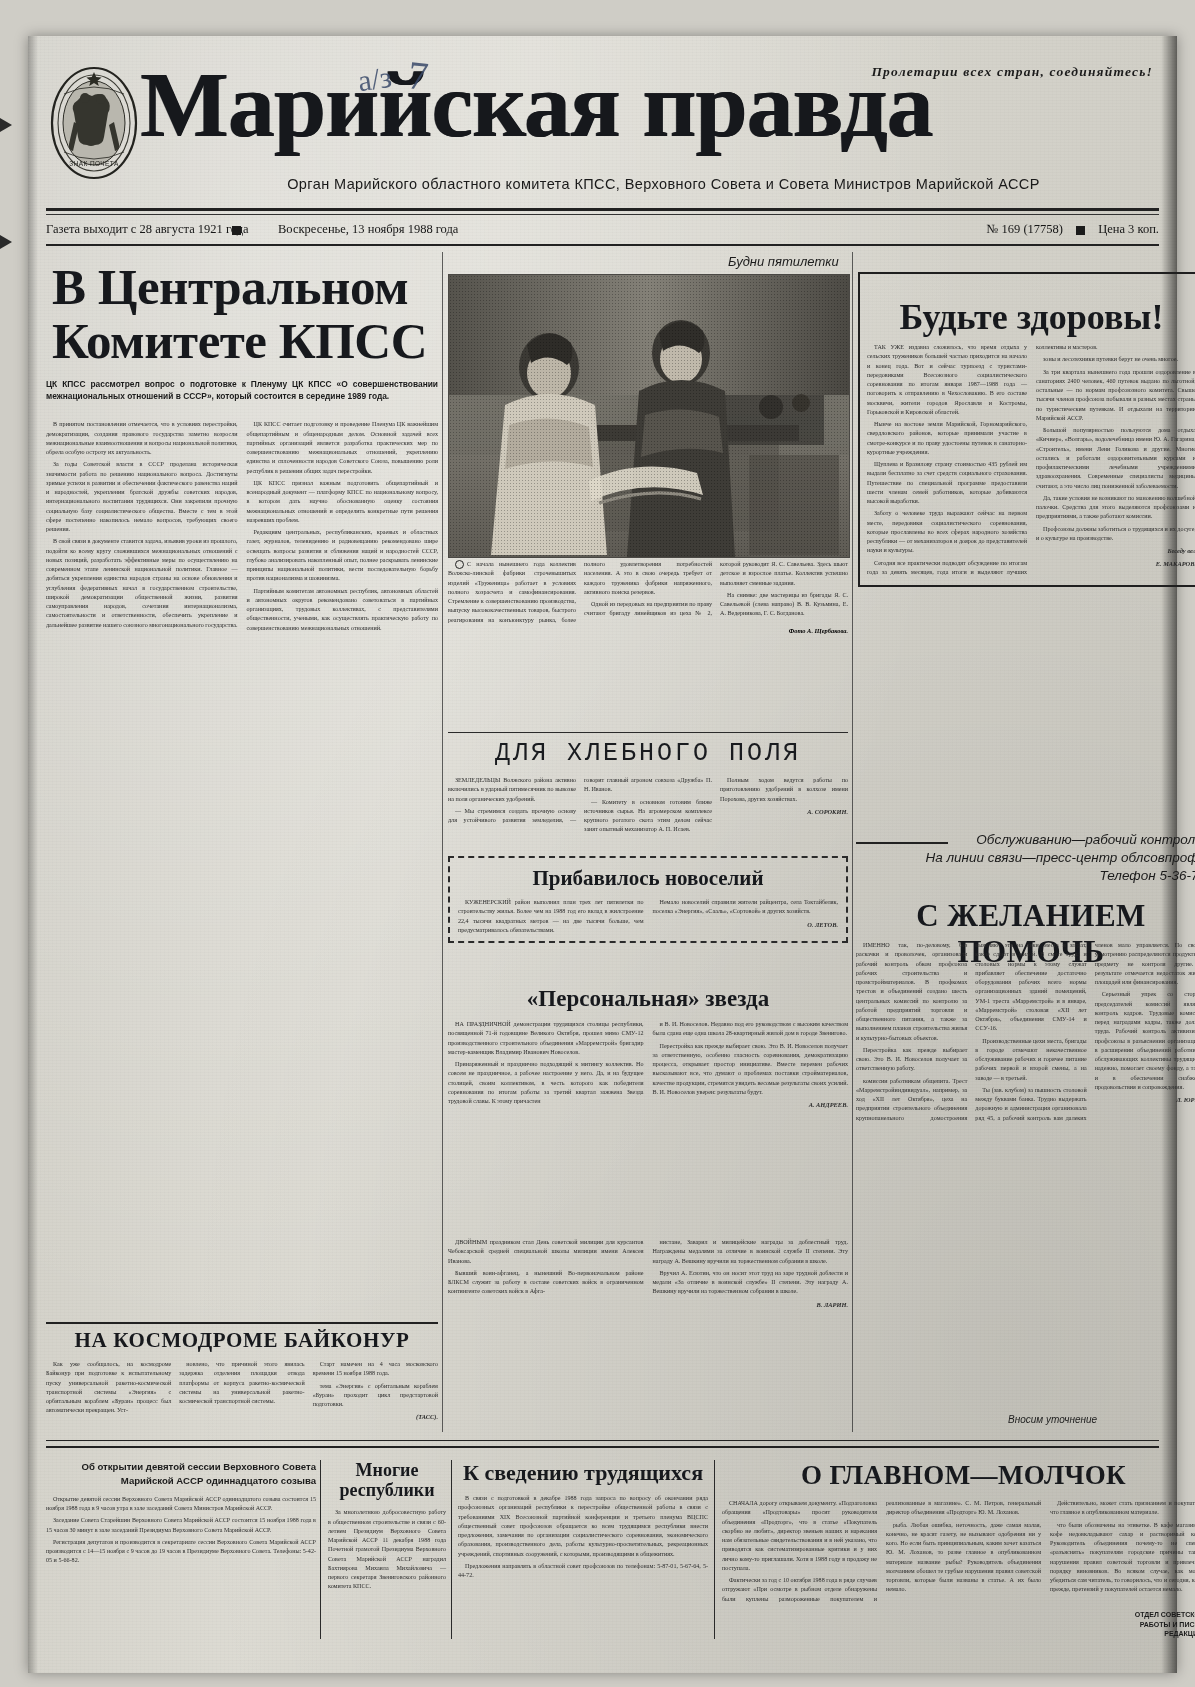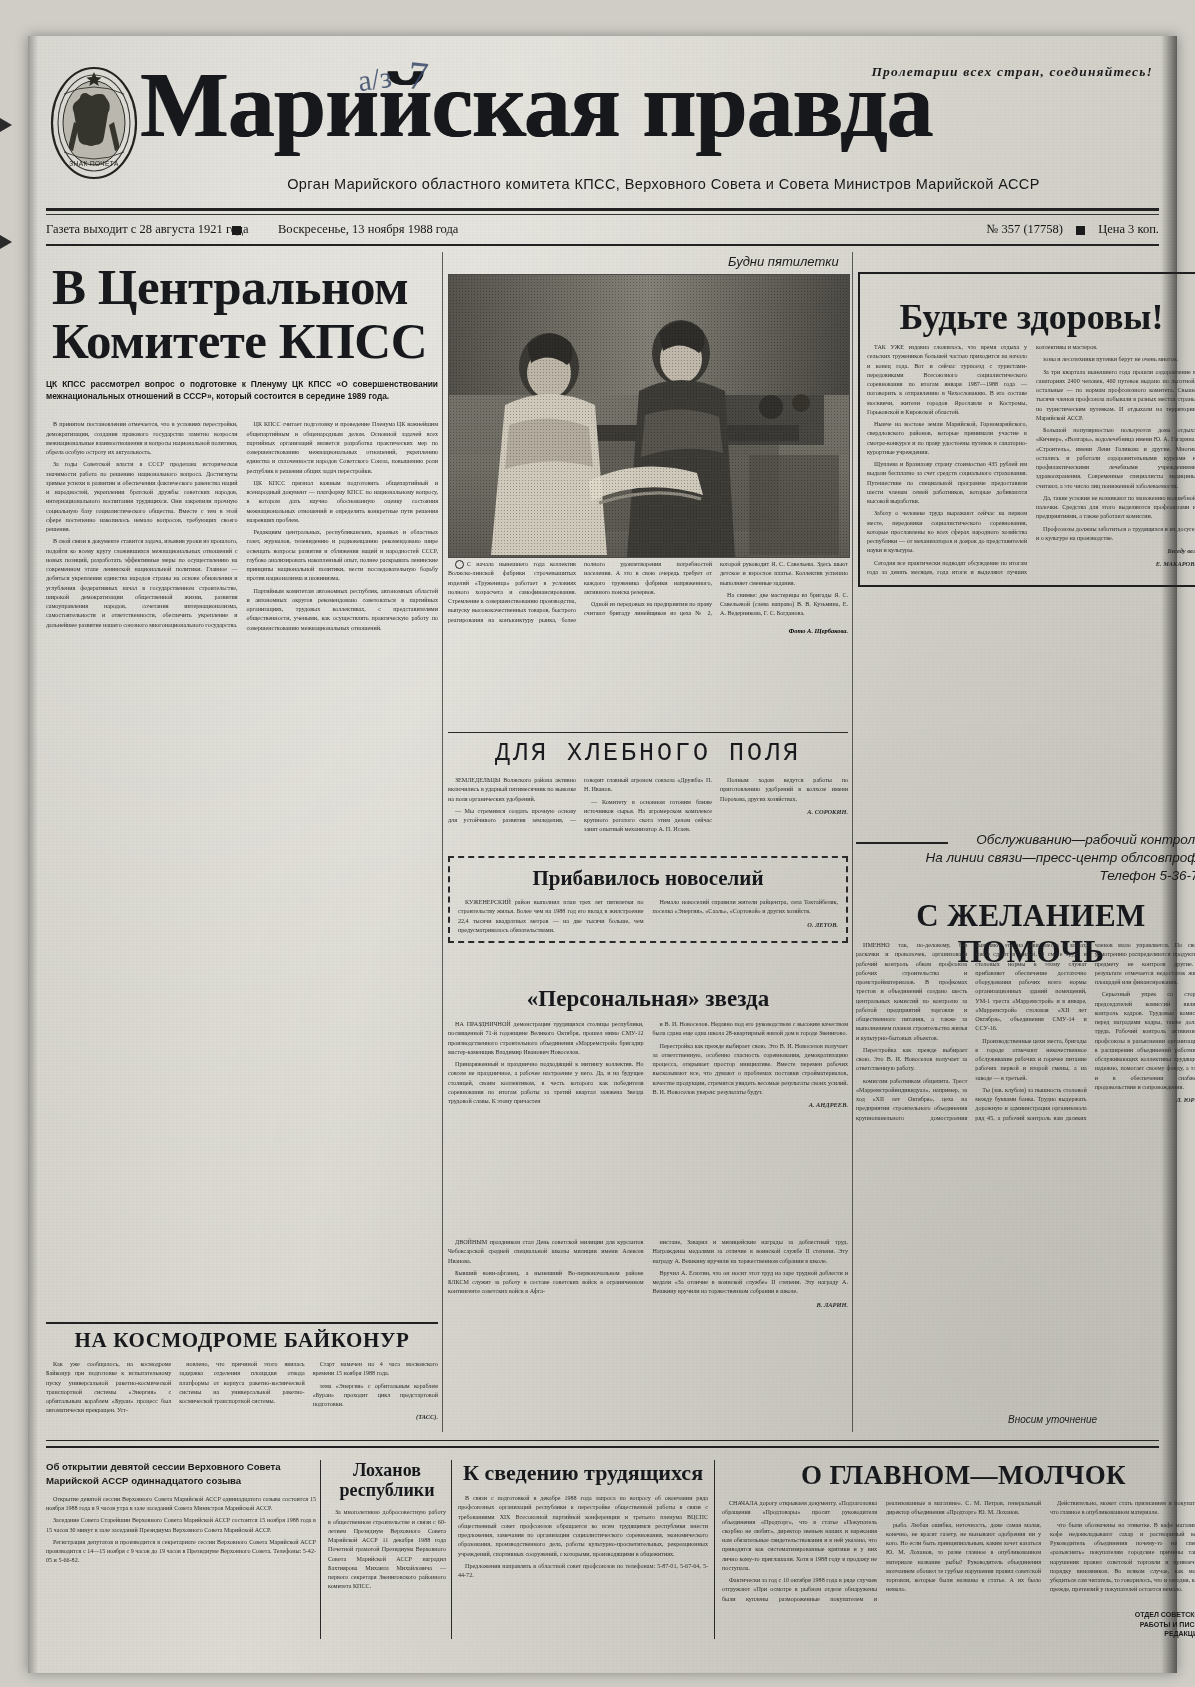--- a/index.html
+++ b/index.html
@@ -221,21 +221,21 @@
 
   
   .band{position:absolute;left:18px;right:18px;top:1404px;height:1px;background:#222;}
   .band2{position:absolute;left:18px;right:18px;top:1410px;height:2px;background:#222;}
 
   .box-session{
     position:absolute;left:18px;top:1424px;width:270px;
   }
   .hd-session{
     font-family:"Liberation Sans",sans-serif;font-weight:bold;font-size:9.6px;
-    text-align:left;line-height:1.45;color:#1b1b1b;margin-bottom:7px;
+    text-align:right;line-height:1.45;color:#1b1b1b;margin-bottom:7px;
   }
   .vdiv{position:absolute;top:1424px;bottom:34px;width:1px;background:#2a2a2a;}
 
   .box-award{position:absolute;left:300px;top:1424px;width:118px;}
   .hd-award{
     font-family:"Liberation Serif",serif;font-weight:bold;font-size:18px;
     text-align:center;line-height:1.12;color:#17191d;margin-bottom:8px;
   }
   .box-notice{position:absolute;left:430px;top:1424px;width:250px;}
   .hd-notice{
@@ -299,21 +299,21 @@
       <div class="subtitle">Орган Марийского областного комитета КПСС, Верховного Совета и Совета Министров Марийской АССР</div>
     </div>
 
     <div class="rule-thick"></div>
     <div class="rule-thin"></div>
 
     <div class="infoline">
       <span class="il">Газета выходит с 28 августа 1921 года</span>
       <span class="sq1"></span>
       <span class="ic">Воскресенье, 13 ноября 1988 года</span>
-      <span class="ir">№ 357 (17758)</span>
+      <span class="ir">№ 169 (17758)</span>
       <span class="sq2"></span>
       <span class="ip">Цена 3 коп.</span>
     </div>
     <div class="rule-under"></div>
 
     <div class="scribble s1">а/з</div>
     <div class="scribble s2">7</div>
 
     <div class="story-cc">
       <div class="hd-cc">
@@ -491,21 +491,21 @@
       <div class="col-text">
         <p>Открытие девятой сессии Верховного Совета Марийской АССР одиннадцатого созыва состоится 15 ноября 1988 года в 9 часов утра в зале заседаний Совета Министров Марийской АССР.</p>
         <p>Заседание Совета Старейшин Верховного Совета Марийской АССР состоится 15 ноября 1988 года в 15 часов 30 минут в зале заседаний Президиума Верховного Совета Марийской АССР.</p>
         <p>Регистрация депутатов и производится в секретариате сессии Верховного Совета Марийской АССР производится с 14—15 ноября с 9 часов до 19 часов в Президиуме Верховного Совета. Телефоны: 5-42-05 и 5-66-82.</p>
       </div>
     </div>
     <div class="vdiv" style="left:292px"></div>
 
     <div class="box-award">
       <div class="hd-award">
-        <div>Лоханов</div>
+        <div>Многие</div>
         <div>республики</div>
       </div>
       <div class="col-text">
         <p>За многолетнюю добросовестную работу в общественном строительстве и связи с 60-летием Президиум Верховного Совета Марийской АССР 11 декабря 1988 года Почетной грамотой Президиума Верховного Совета Марийской АССР наградил Бахтиярова Михаила Михайловича — первого секретаря Звениговского районного комитета КПСС.</p>
       </div>
     </div>
     <div class="vdiv" style="left:423px"></div>
 
     <div class="box-notice">
       <div class="hd-notice">К сведению трудящихся</div>

